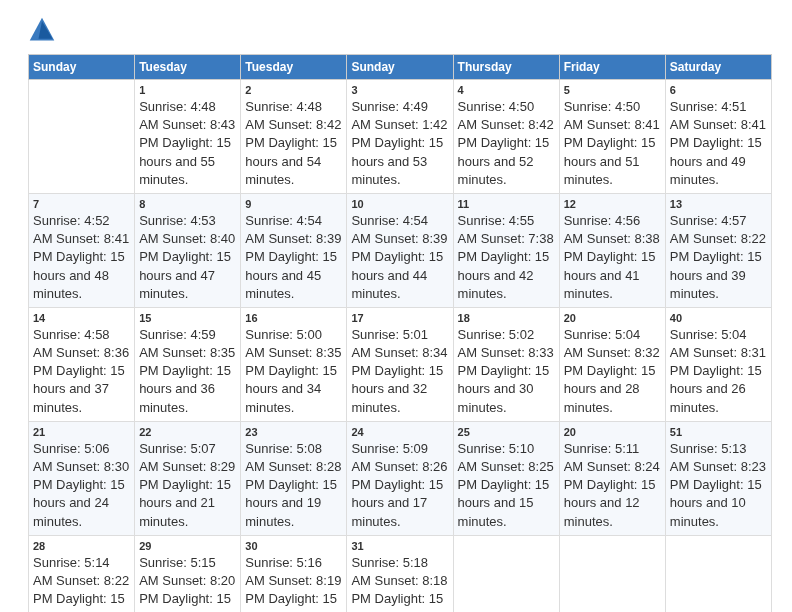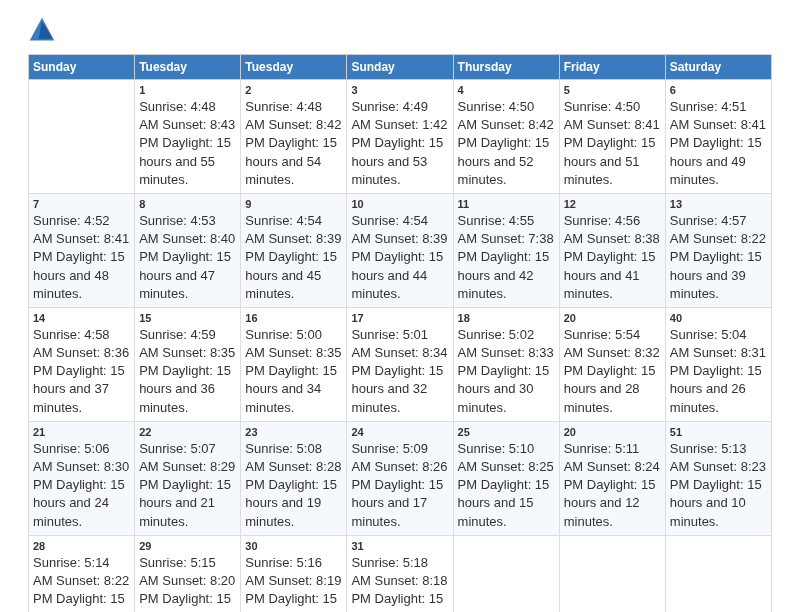--- a/index.html
+++ b/index.html
@@ -253,21 +253,21 @@
           </td>
           <td>
             <span class="day-number">18</span>
             <div class="day-info">Sunrise: 5:02 AM
 Sunset: 8:33 PM
 Daylight: 15 hours
 and 30 minutes.</div>
           </td>
           <td>
             <span class="day-number">20</span>
-            <div class="day-info">Sunrise: 5:54 AM
+            <div class="day-info">Sunrise: 5:04 AM
 Sunset: 8:32 PM
 Daylight: 15 hours
 and 28 minutes.</div>
           </td>
           <td>
             <span class="day-number">40</span>
             <div class="day-info">Sunrise: 5:04 AM
 Sunset: 8:31 PM
 Daylight: 15 hours
 and 26 minutes.</div>

